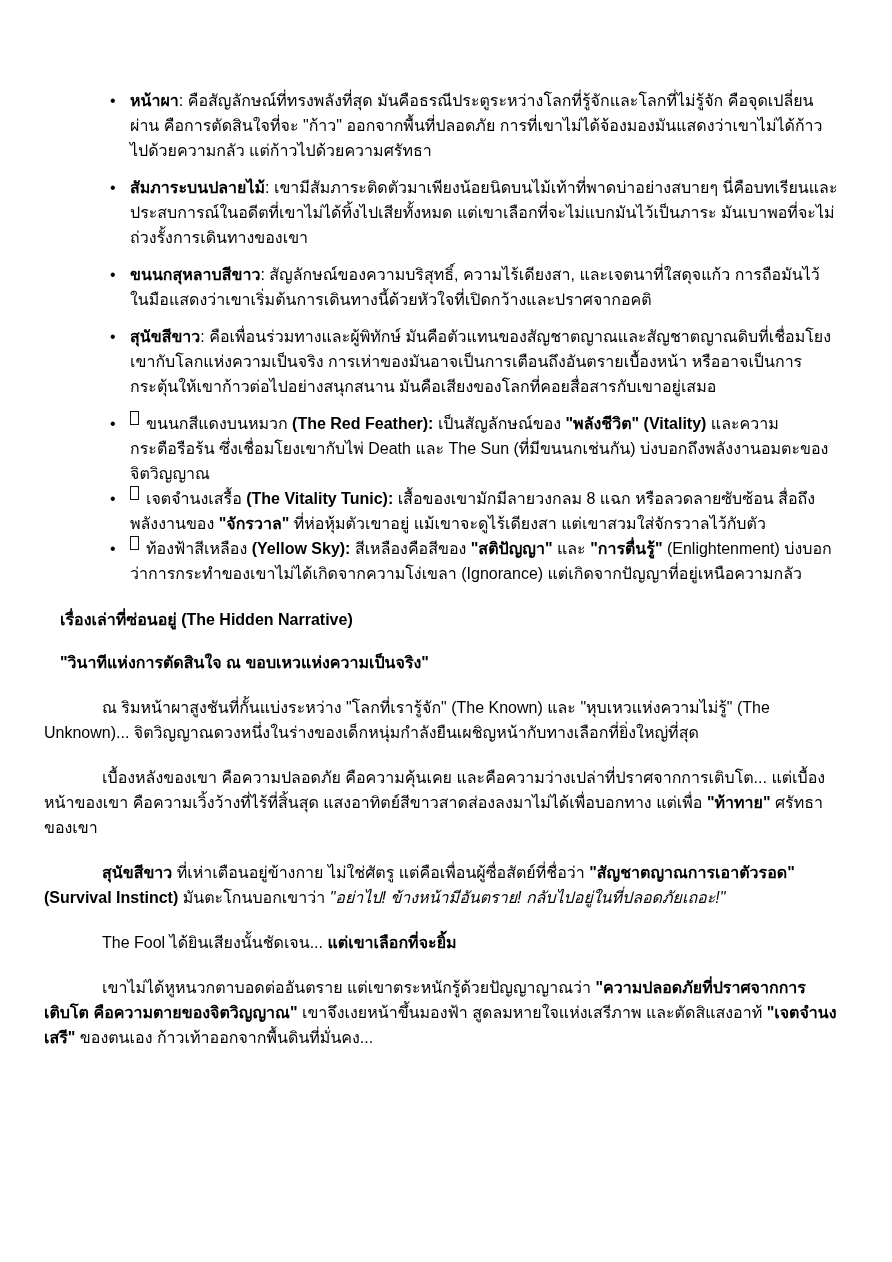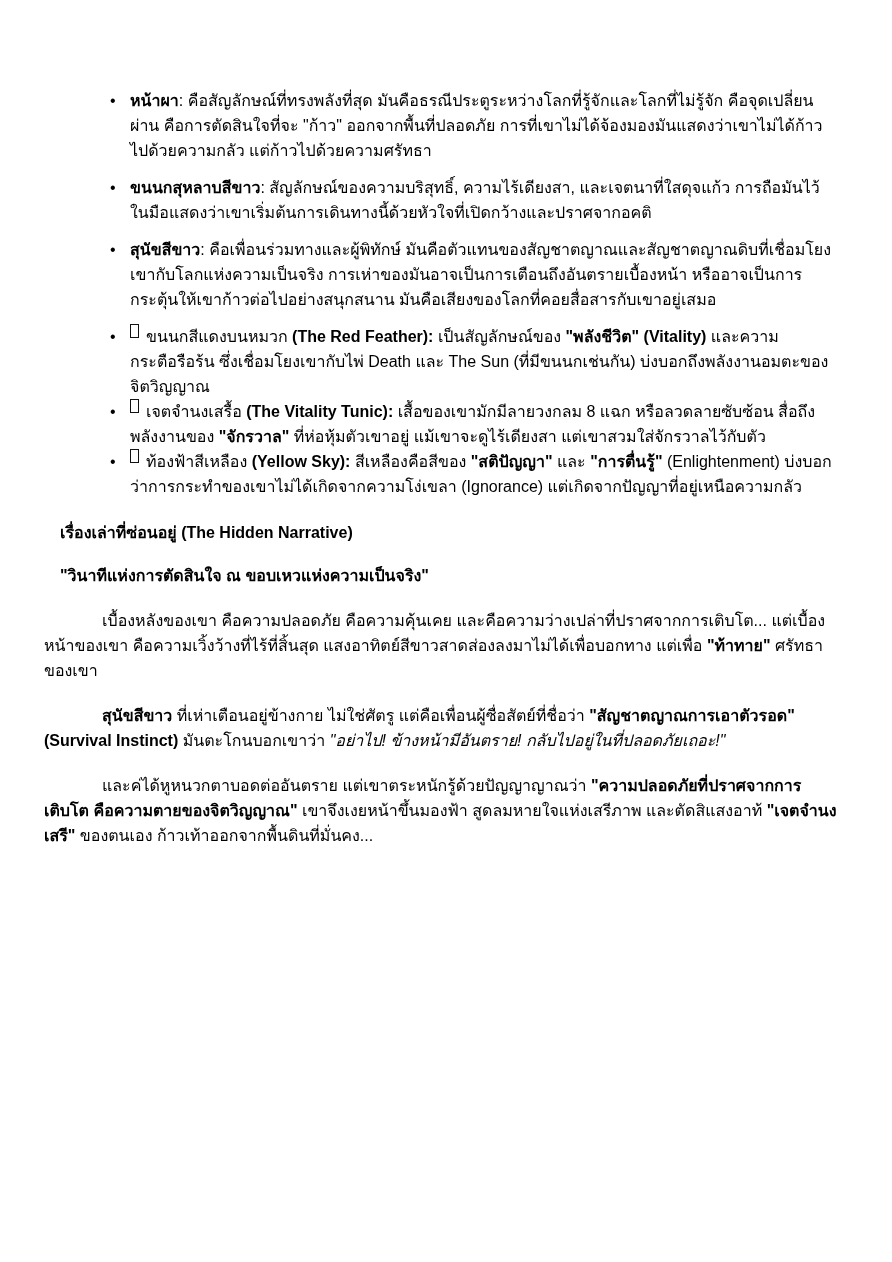--- a/index.html
+++ b/index.html
@@ -62,32 +62,35 @@
     margin: 20px 0 0 0;
     text-indent: 58px;
   }
 </style>
 </head>
 <body>
 
 <div class="page">
   <ul class="symbol-list list-spaced" id="list-spaced">
       <li><span class="b">หน้าผา</span><span class="">: คือสัญลักษณ์ที่ทรงพลังที่สุด มันคือธรณีประตูระหว่างโลกที่รู้จักและโลกที่ไม่รู้จัก คือจุดเปลี่ยนผ่าน คือการตัดสินใจที่จะ "ก้าว" ออกจากพื้นที่ปลอดภัย การที่เขาไม่ได้จ้องมองมันแสดงว่าเขาไม่ได้ก้าวไปด้วยความกลัว แต่ก้าวไปด้วยความศรัทธา</span></li>
+      <li><span class="b">สัมภาระบนปลายไม้</span><span class="">: เขามีสัมภาระติดตัวมาเพียงน้อยนิดบนไม้เท้าที่พาดบ่าอย่างสบายๆ นี่คือบทเรียนและประสบการณ์ในอดีตที่เขาไม่ได้ทิ้งไปเสียทั้งหมด แต่เขาเลือกที่จะไม่แบกมันไว้เป็นภาระ มันเบาพอที่จะไม่ถ่วงรั้งการเดินทางของเขา</span></li>
       <li><span class="b">ขนนกสุหลาบสีขาว</span><span class="">: สัญลักษณ์ของความบริสุทธิ์, ความไร้เดียงสา, และเจตนาที่ใสดุจแก้ว การถือมันไว้ในมือแสดงว่าเขาเริ่มต้นการเดินทางนี้ด้วยหัวใจที่เปิดกว้างและปราศจากอคติ</span></li>
       <li><span class="b">สุนัขสีขาว</span><span class="">: คือเพื่อนร่วมทางและผู้พิทักษ์ มันคือตัวแทนของสัญชาตญาณและสัญชาตญาณดิบที่เชื่อมโยงเขากับโลกแห่งความเป็นจริง การเห่าของมันอาจเป็นการเตือนถึงอันตรายเบื้องหน้า หรืออาจเป็นการกระตุ้นให้เขาก้าวต่อไปอย่างสนุกสนาน มันคือเสียงของโลกที่คอยสื่อสารกับเขาอยู่เสมอ</span></li>
     </ul>
 
   <ul class="symbol-list list-tight" id="list-tight">
       <li><span class="tofu"></span><span class="">ขนนกสีแดงบนหมวก </span><span class="b">(The Red Feather):</span><span class=""> เป็นสัญลักษณ์ของ </span><span class="b">"พลังชีวิต" (Vitality)</span><span class=""> และความกระตือรือร้น ซึ่งเชื่อมโยงเขากับไพ่ Death และ The Sun (ที่มีขนนกเช่นกัน) บ่งบอกถึงพลังงานอมตะของจิตวิญญาณ</span></li>
       <li><span class="tofu"></span><span class="">เจตจำนงเสรื้อ </span><span class="b">(The Vitality Tunic):</span><span class=""> เสื้อของเขามักมีลายวงกลม 8 แฉก หรือลวดลายซับซ้อน สื่อถึงพลังงานของ </span><span class="b">"จักรวาล"</span><span class=""> ที่ห่อหุ้มตัวเขาอยู่ แม้เขาจะดูไร้เดียงสา แต่เขาสวมใส่จักรวาลไว้กับตัว</span></li>
       <li><span class="tofu"></span><span class="">ท้องฟ้าสีเหลือง </span><span class="b">(Yellow Sky):</span><span class=""> สีเหลืองคือสีของ </span><span class="b">"สติปัญญา"</span><span class=""> และ </span><span class="b">"การตื่นรู้"</span><span class=""> (Enlightenment) บ่งบอกว่าการกระทำของเขาไม่ได้เกิดจากความโง่เขลา (Ignorance) แต่เกิดจากปัญญาที่อยู่เหนือความกลัว</span></li>
     </ul>
 
   <p class="heading">เรื่องเล่าที่ซ่อนอยู่ (The Hidden Narrative)</p>
 
   <p class="heading sub">"วินาทีแห่งการตัดสินใจ ณ ขอบเหวแห่งความเป็นจริง"</p>
 
   <div id="paragraphs">
+      <p class="para"><span class="">ณ ริมหน้าผาสูงชันที่กั้นแบ่งระหว่าง "โลกที่เรารู้จัก" (The Known) และ "หุบเหวแห่งความไม่รู้" (The Unknown)... จิตวิญญาณดวงหนึ่งในร่างของเด็กหนุ่มกำลังยืนเผชิญหน้ากับทางเลือกที่ยิ่งใหญ่ที่สุด</span></p>
       <p class="para"><span class="">เบื้องหลังของเขา คือความปลอดภัย คือความคุ้นเคย และคือความว่างเปล่าที่ปราศจากการเติบโต... แต่เบื้องหน้าของเขา คือความเวิ้งว้างที่ไร้ที่สิ้นสุด แสงอาทิตย์สีขาวสาดส่องลงมาไม่ได้เพื่อบอกทาง แต่เพื่อ </span><span class="b">"ท้าทาย"</span><span class=""> ศรัทธาของเขา</span></p>
       <p class="para"><span class="b">สุนัขสีขาว</span><span class=""> ที่เห่าเตือนอยู่ข้างกาย ไม่ใช่ศัตรู แต่คือเพื่อนผู้ซื่อสัตย์ที่ชื่อว่า </span><span class="b">"สัญชาตญาณการเอาตัวรอด" (Survival Instinct)</span><span class=""> มันตะโกนบอกเขาว่า </span><span class=" i">"อย่าไป! ข้างหน้ามีอันตราย! กลับไปอยู่ในที่ปลอดภัยเถอะ!"</span></p>
-      <p class="para"><span class="">และค่ได้หูหนวกตาบอดต่ออันตราย แต่เขาตระหนักรู้ด้วยปัญญาญาณว่า </span><span class="b">"ความปลอดภัยที่ปราศจากการเติบโต คือความตายของจิตวิญญาณ"</span><span class=""> เขาจึงเงยหน้าขึ้นมองฟ้า สูดลมหายใจแห่งเสรีภาพ และตัดสิแสงอาท้ </span><span class="b">"เจตจำนงเสรี"</span><span class=""> ของตนเอง ก้าวเท้าออกจากพื้นดินที่มั่นคง...</span></p>
+      <p class="para"><span class="">The Fool ได้ยินเสียงนั้นชัดเจน... </span><span class="b">แต่เขาเลือกที่จะยิ้ม</span></p>
+      <p class="para"><span class="">เขาไม่ได้หูหนวกตาบอดต่ออันตราย แต่เขาตระหนักรู้ด้วยปัญญาญาณว่า </span><span class="b">"ความปลอดภัยที่ปราศจากการเติบโต คือความตายของจิตวิญญาณ"</span><span class=""> เขาจึงเงยหน้าขึ้นมองฟ้า สูดลมหายใจแห่งเสรีภาพ และตัดสิแสงอาท้ </span><span class="b">"เจตจำนงเสรี"</span><span class=""> ของตนเอง ก้าวเท้าออกจากพื้นดินที่มั่นคง...</span></p>
     </div>
 </div>
 
 </body></html>

